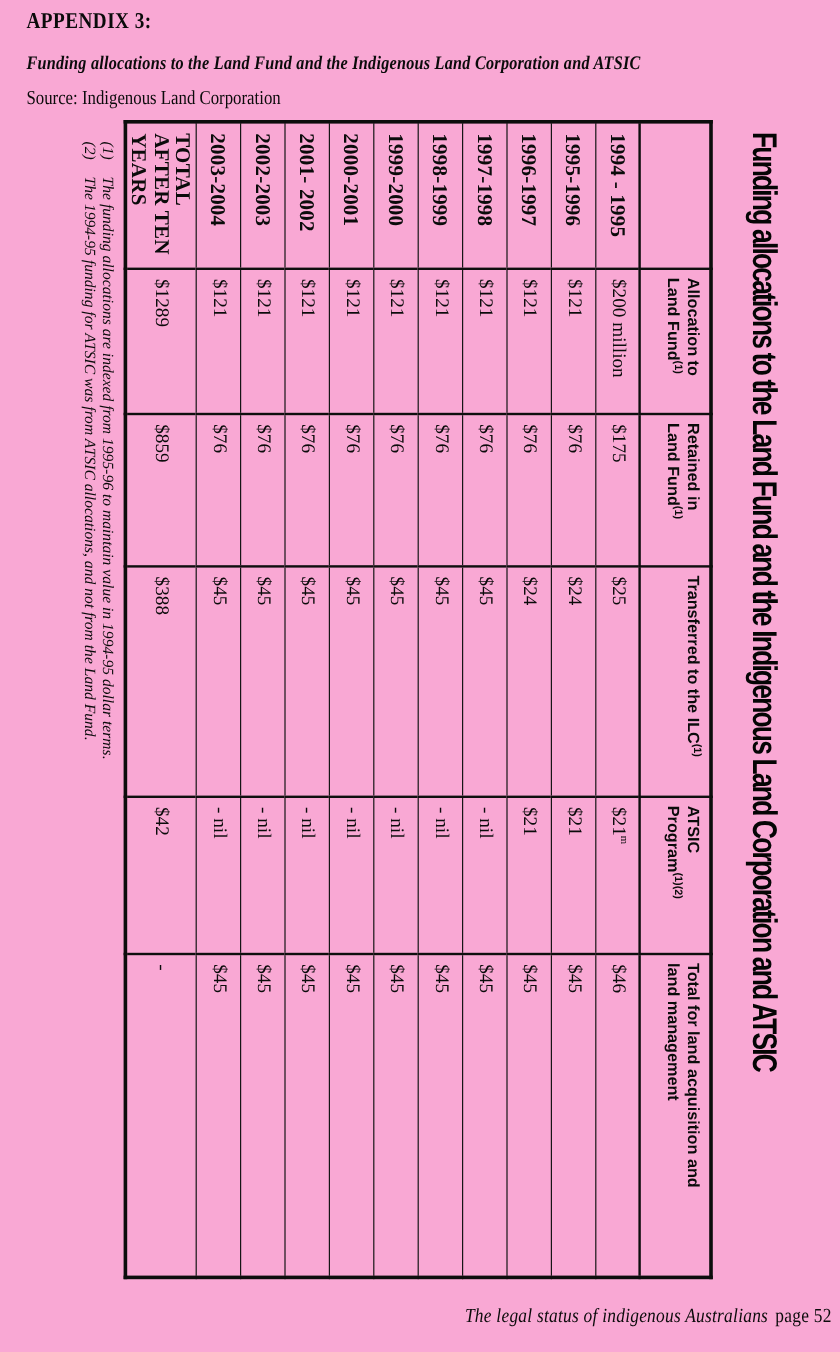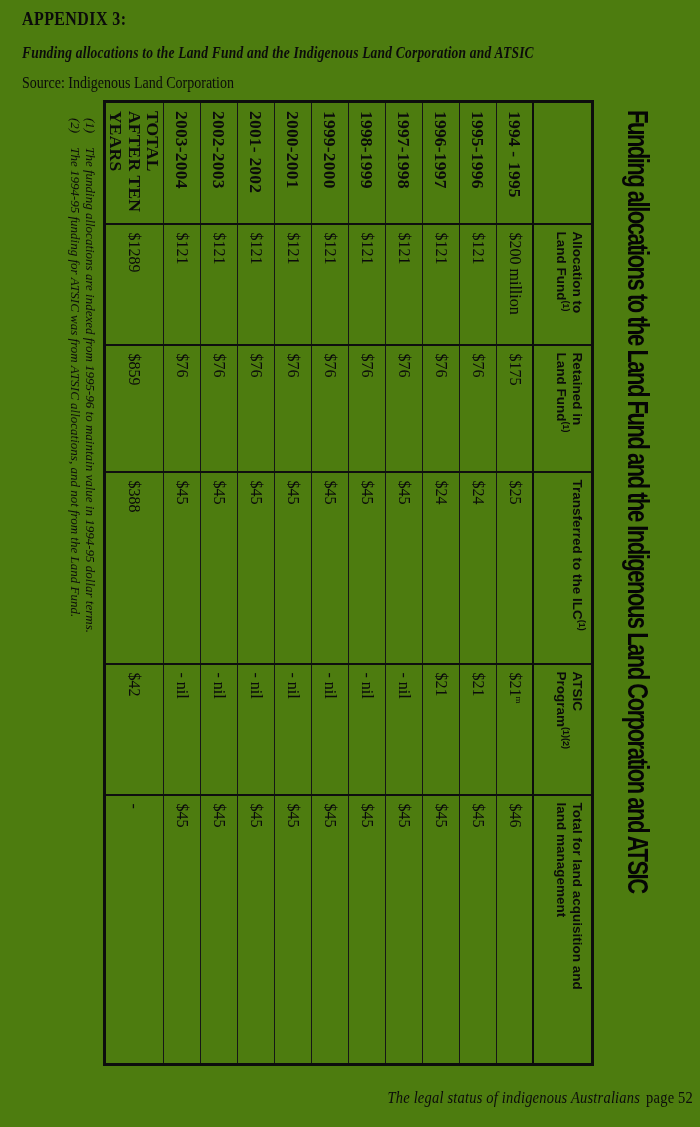--- a/index.html
+++ b/index.html
@@ -4,21 +4,21 @@
 <style>
   * { margin:0; padding:0; box-sizing:border-box; }
   html,body { width:700px; height:1127px; }
   body {
     background:#ffffff;
     color:#0b0b0b;
     font-family:"Liberation Serif", serif;
     position:relative;
     overflow:hidden;
   }
-  .page { position:absolute; inset:0; background:#4d7c0f; }
+  .page { position:absolute; inset:0; background:#f9a8d4; }
 
   
   .page-header {
     position:absolute; left:22px; top:8px; width:560px;
     transform:scaleY(1.18); transform-origin:left top;
   }
   .appendix-heading { font-weight:bold; font-size:16px; letter-spacing:0.4px; }
   .doc-subtitle { font-weight:bold; font-style:italic; font-size:13.5px; margin-top:12px; letter-spacing:0.2px; }
   .source-line { font-size:14px; margin-top:10px; }
 

